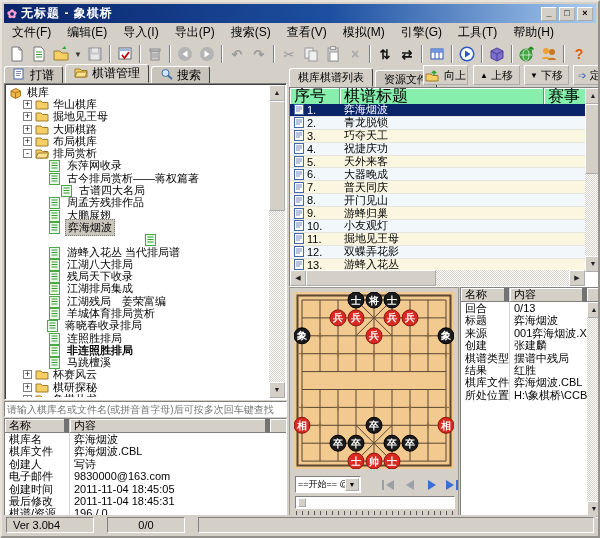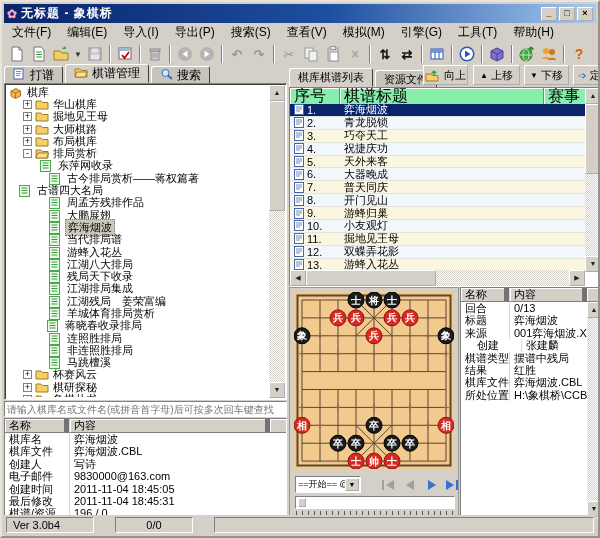--- a/index.html
+++ b/index.html
@@ -85,21 +85,21 @@
     border:1px solid;border-color:#808080 #fff #fff #808080;font-size:9px;line-height:15px;padding-left:2px;white-space:nowrap;overflow:hidden;}
   .dd-btn{position:absolute;right:1px;top:1px;width:14px;height:13px;background:#D4D0C8;border:1px outset #fff;
     font-size:7px;line-height:12px;text-align:center;}
   .nav-btn{position:absolute;top:189px;width:19px;height:16px;display:flex;align-items:center;justify-content:center;}
   .slider{position:absolute;left:5px;top:208px;width:160px;height:13px;background:#fff;
     border:1px solid;border-color:#808080 #fff #fff #808080;}
   .slider-handle{position:absolute;left:2px;top:1px;width:8px;height:9px;background:#D4D0C8;border:1px outset #fff;}
   .ticks{position:absolute;left:6px;top:223px;width:158px;height:4px;
     background:repeating-linear-gradient(to right,#555 0 1px,transparent 1px 6px);}
   
-  .statusbar{position:absolute;left:2px;bottom:2px;right:2px;height:19px;background:#D4D0C8;display:flex;align-items:center;gap:21px;padding:1px 2px;}
+  .statusbar{position:absolute;left:2px;bottom:2px;right:2px;height:19px;background:#D4D0C8;display:flex;align-items:center;gap:13px;padding:1px 2px;}
   .sb-panel{height:16px;border:1px solid;border-color:#808080 #fff #fff #808080;font-size:11px;line-height:14px;padding:0 6px;white-space:nowrap;}
 </style>
 </head>
 <body>
 
 <div class="window">
 
   <div class="titlebar">
     <span class="app-icon">✿</span>
     <span class="title-text">无标题 - 象棋桥</span>
@@ -321,37 +321,37 @@
           <span class="tree-label">布局棋库</span>
         </div>
         <div class="tree-row" style="padding-left: 16px;">
           <span class="tgl">-</span>
           <span class="t-ico"><svg width="14" height="11" viewBox="0 0 14 11">
               <path d="M1 2h5l1.5 1.5H13V10H1z" fill="#F5CF63" stroke="#A07C28"></path>
               <path d="M3 5h10.5l-2 5H1z" fill="#FBE291" stroke="#A07C28"></path>
             </svg></span>
           <span class="tree-label">排局赏析</span>
         </div>
-        <div class="tree-row" style="padding-left: 21px;">
+        <div class="tree-row" style="padding-left: 30px;">
           <span style="width: 12px; flex: 0 0 auto;"></span>
           <span class="t-ico"><svg width="11" height="12" viewBox="0 0 11 12">
               <rect x="0.5" y="0.5" width="10" height="11" fill="#eafaea" stroke="#4aa84a"></rect>
               <path d="M2.5 3h6M2.5 5.5h6M2.5 8h6" stroke="#3a9a3a"></path>
             </svg></span>
           <span class="tree-label">东萍网收录</span>
         </div>
         <div class="tree-row" style="padding-left: 30px;">
           <span style="width: 12px; flex: 0 0 auto;"></span>
           <span class="t-ico"><svg width="11" height="12" viewBox="0 0 11 12">
               <rect x="0.5" y="0.5" width="10" height="11" fill="#eafaea" stroke="#4aa84a"></rect>
               <path d="M2.5 3h6M2.5 5.5h6M2.5 8h6" stroke="#3a9a3a"></path>
             </svg></span>
           <span class="tree-label">古今排局赏析——蒋权篇著</span>
         </div>
-        <div class="tree-row" style="">
+        <div class="tree-row" style="padding-left: 30px; margin-left: 12px;">
           <span style="width: 12px; flex: 0 0 auto;"></span>
           <span class="t-ico"><svg width="11" height="12" viewBox="0 0 11 12">
               <rect x="0.5" y="0.5" width="10" height="11" fill="#eafaea" stroke="#4aa84a"></rect>
               <path d="M2.5 3h6M2.5 5.5h6M2.5 8h6" stroke="#3a9a3a"></path>
             </svg></span>
           <span class="tree-label">古谱四大名局</span>
         </div>
         <div class="tree-row" style="padding-left: 30px;">
           <span style="width: 12px; flex: 0 0 auto;"></span>
           <span class="t-ico"><svg width="11" height="12" viewBox="0 0 11 12">
@@ -369,21 +369,21 @@
           <span class="tree-label">大鹏展翅</span>
         </div>
         <div class="tree-row" style="padding-left: 30px;">
           <span style="width: 12px; flex: 0 0 auto;"></span>
           <span class="t-ico"><svg width="11" height="12" viewBox="0 0 11 12">
               <rect x="0.5" y="0.5" width="10" height="11" fill="#eafaea" stroke="#4aa84a"></rect>
               <path d="M2.5 3h6M2.5 5.5h6M2.5 8h6" stroke="#3a9a3a"></path>
             </svg></span>
           <span class="tree-label sel">弈海烟波</span>
         </div>
-        <div class="tree-row" style="padding-left: 30px;">
+        <div class="tree-row" style="padding-left: 30px; flex-direction: column;">
           <span style="width: 12px; flex: 0 0 auto;"></span>
           <span class="t-ico"><svg width="11" height="12" viewBox="0 0 11 12">
               <rect x="0.5" y="0.5" width="10" height="11" fill="#eafaea" stroke="#4aa84a"></rect>
               <path d="M2.5 3h6M2.5 5.5h6M2.5 8h6" stroke="#3a9a3a"></path>
             </svg></span>
           <span class="tree-label">当代排局谱</span>
         </div>
         <div class="tree-row" style="padding-left: 30px;">
           <span style="width: 12px; flex: 0 0 auto;"></span>
           <span class="t-ico"><svg width="11" height="12" viewBox="0 0 11 12">
@@ -441,21 +441,21 @@
           <span class="tree-label">蒋晓春收录排局</span>
         </div>
         <div class="tree-row" style="padding-left: 30px;">
           <span style="width: 12px; flex: 0 0 auto;"></span>
           <span class="t-ico"><svg width="11" height="12" viewBox="0 0 11 12">
               <rect x="0.5" y="0.5" width="10" height="11" fill="#eafaea" stroke="#4aa84a"></rect>
               <path d="M2.5 3h6M2.5 5.5h6M2.5 8h6" stroke="#3a9a3a"></path>
             </svg></span>
           <span class="tree-label">连照胜排局</span>
         </div>
-        <div class="tree-row" style="padding-left: 30px;">
+        <div class="tree-row" style="padding-left: 30px; font-weight: bold;">
           <span style="width: 12px; flex: 0 0 auto;"></span>
           <span class="t-ico"><svg width="11" height="12" viewBox="0 0 11 12">
               <rect x="0.5" y="0.5" width="10" height="11" fill="#eafaea" stroke="#4aa84a"></rect>
               <path d="M2.5 3h6M2.5 5.5h6M2.5 8h6" stroke="#3a9a3a"></path>
             </svg></span>
           <span class="tree-label">非连照胜排局</span>
         </div>
         <div class="tree-row" style="padding-left: 30px;">
           <span style="width: 12px; flex: 0 0 auto;"></span>
           <span class="t-ico"><svg width="11" height="12" viewBox="0 0 11 12">
@@ -870,21 +870,21 @@
         </div>
         <div class="it-row">
           <span class="c-name" style="width: 48px;">标题</span>
           <span class="c-val">弈海烟波</span>
         </div>
         <div class="it-row">
           <span class="c-name" style="width: 48px;">来源</span>
           <span class="c-val">001弈海烟波.XQF</span>
         </div>
         <div class="it-row">
-          <span class="c-name" style="width: 48px; margin-left: 12px;">创建</span>
+          <span class="c-name" style="width: 48px;">创建</span>
           <span class="c-val">张建麟</span>
         </div>
         <div class="it-row">
           <span class="c-name" style="width: 48px;">棋谱类型</span>
           <span class="c-val">摆谱中残局</span>
         </div>
         <div class="it-row">
           <span class="c-name" style="width: 48px;">结果</span>
           <span class="c-val">红胜</span>
         </div>

